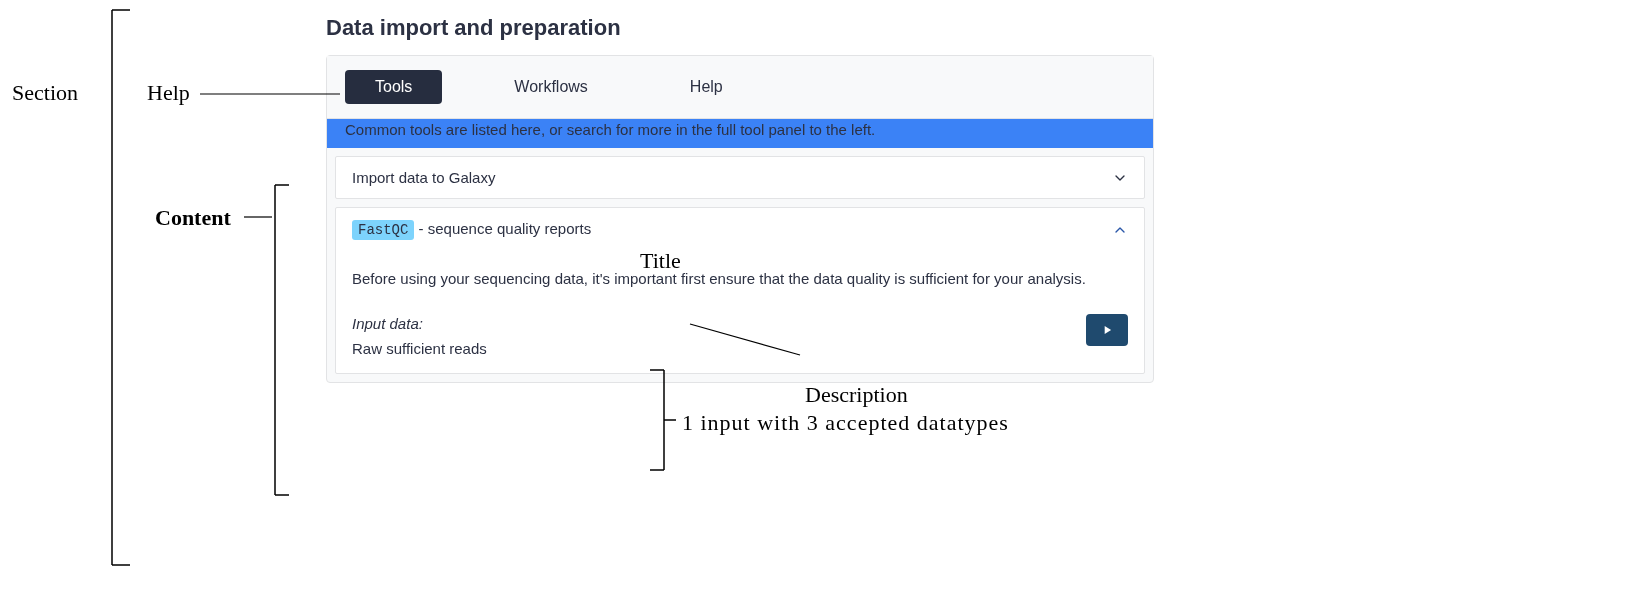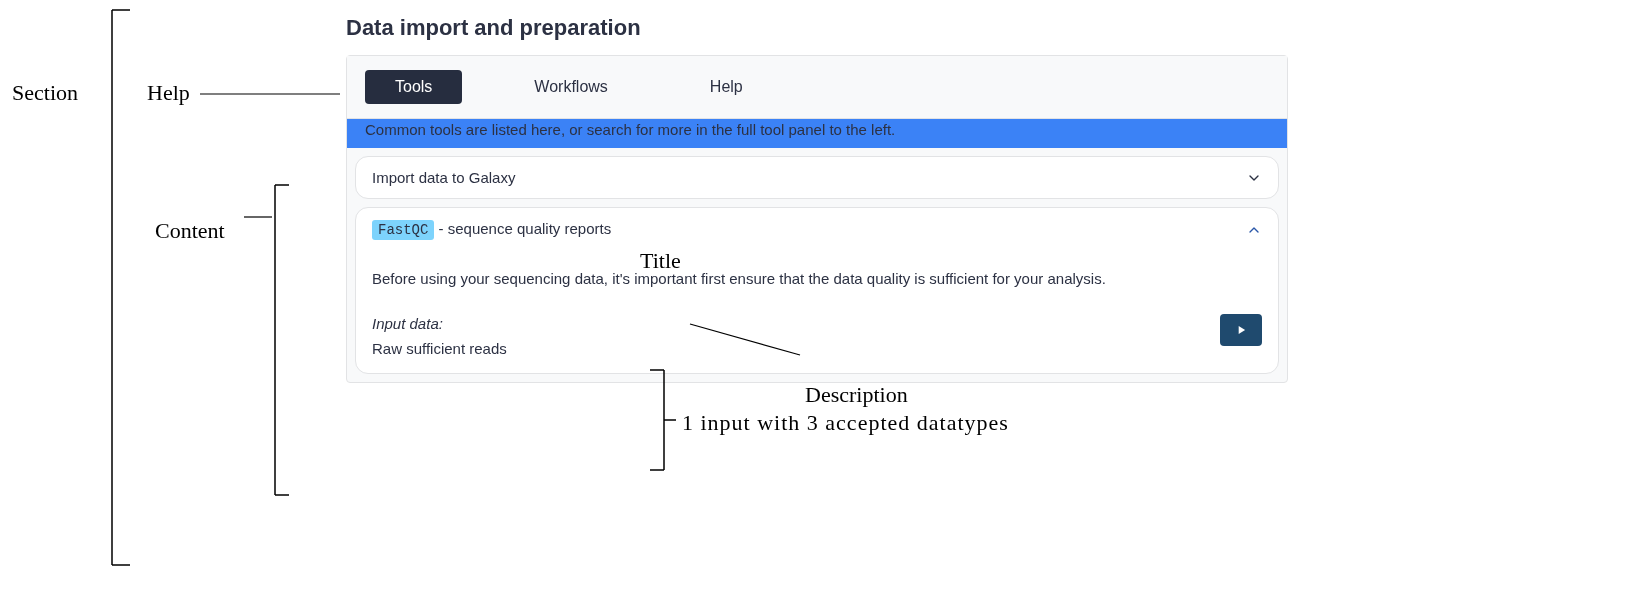--- a/index.html
+++ b/index.html
@@ -2,23 +2,23 @@
 <html><head>
 <meta charset="utf-8">
 <style>
   * { box-sizing: border-box; margin: 0; padding: 0; }
   html, body { width: 1642px; height: 590px; background: #ffffff; font-family: "Segoe UI", "Helvetica Neue", Arial, sans-serif; color: #2c3143; }
   body { position: relative; }
 
   
   .panel {
     position: absolute;
-    left: 346px;
+    left: 326px;
     top: 15px;
-    width: 942px;
+    width: 828px;
   }
   .section-title {
     font-size: 22px;
     font-weight: 700;
     color: #2c3143;
     margin-bottom: 14px;
   }
   .card {
     background: #f8f9fa;
     border: 1px solid #e2e3e5;
@@ -49,21 +49,21 @@
     padding: 2px 18px 10px 18px;
     font-size: 15px;
     color: #2c3143;
     border-top: 1px solid #e2e3e5;
   }
 
   
   .acc-item {
     background: #ffffff;
     border: 1px solid #e2e3e5;
-    border-radius: 13px;
+    border-radius: 2px;
     margin: 8px;
   }
   .acc-header {
     display: flex;
     align-items: center;
     justify-content: space-between;
     padding: 12px 16px;
     cursor: pointer;
     font-size: 15px;
     color: #2c3143;
@@ -188,21 +188,21 @@
         </div>
 
       </div>
     </div>
 
   </div>
 </div>
 
 <div class="anno" style="left:12px;  top:80px;">Section</div>
 <div class="anno" style="left:147px; top:80px;">Help</div>
-<div class="anno" style="left:155px; top:218px;">Content</div>
+<div class="anno" style="left:155px; top:205px;font-weight:bold;">Content</div>
 <div class="anno" style="left:640px; top:248px;">Title</div>
 <div class="anno" style="left:805px; top:347px;margin-top:35px;">Description</div>
 <div class="anno" style="left:682px; top:410px; letter-spacing:1px;">1 input with 3 accepted datatypes</div>
 
 <svg class="overlay">
 
   <path d="M112 10 h18 M112 10 v555 M112 565 h18"></path>
 
   <line class="thin" x1="200" y1="94" x2="340" y2="94"></line>
 

